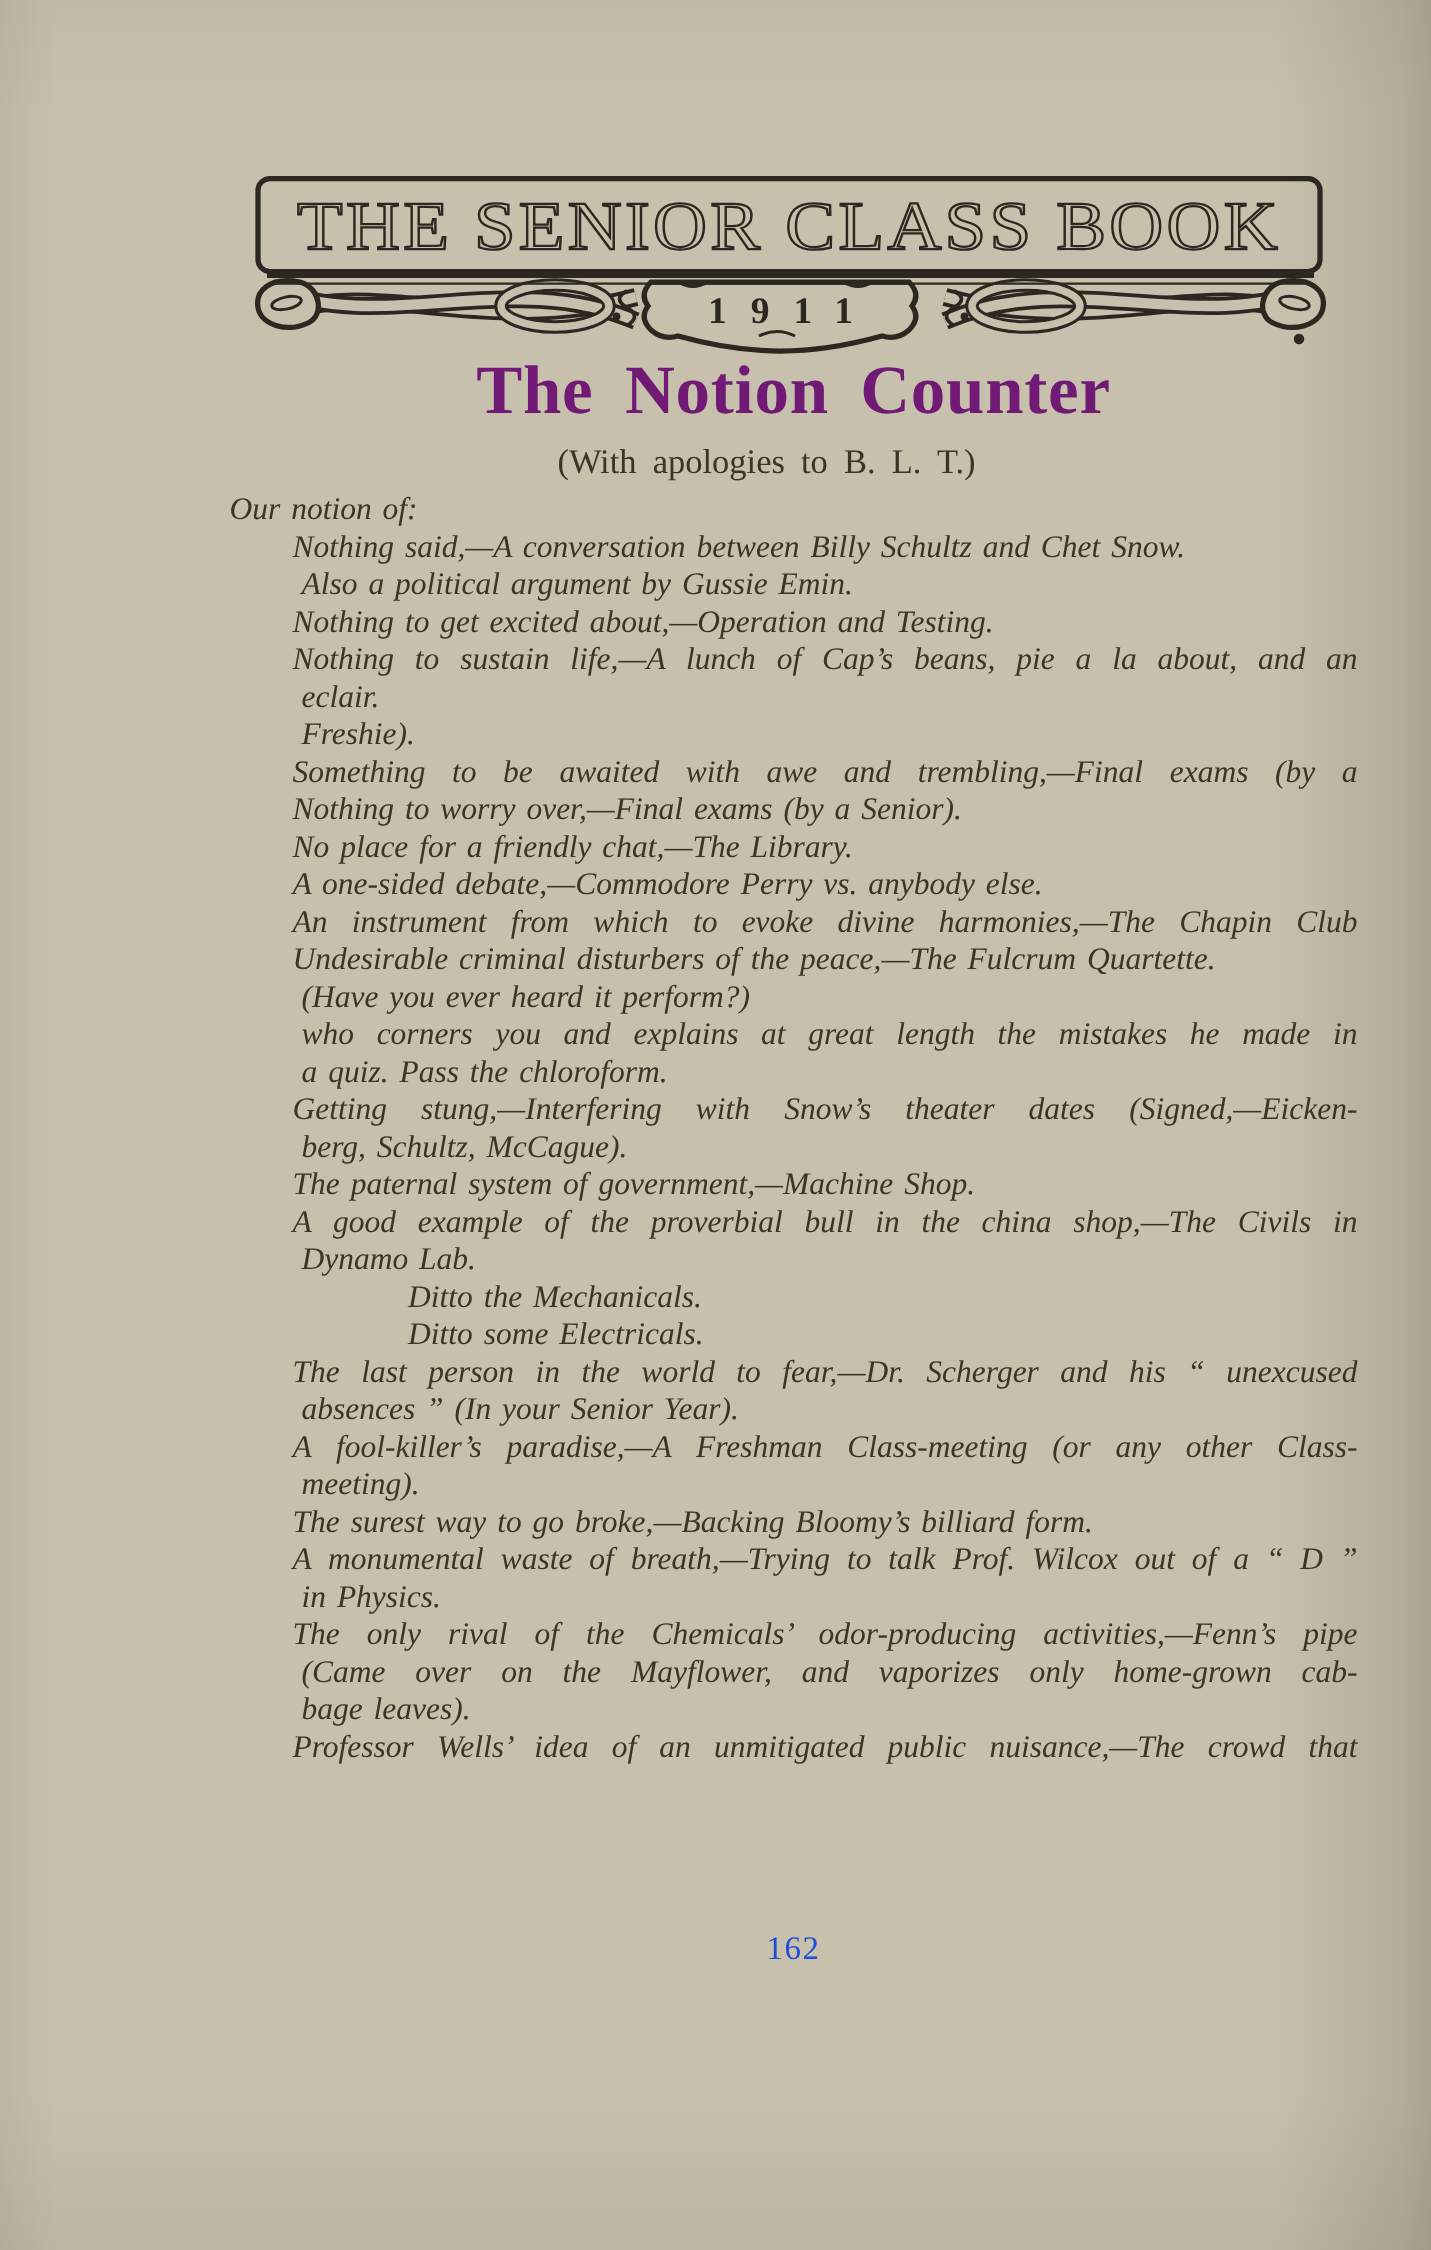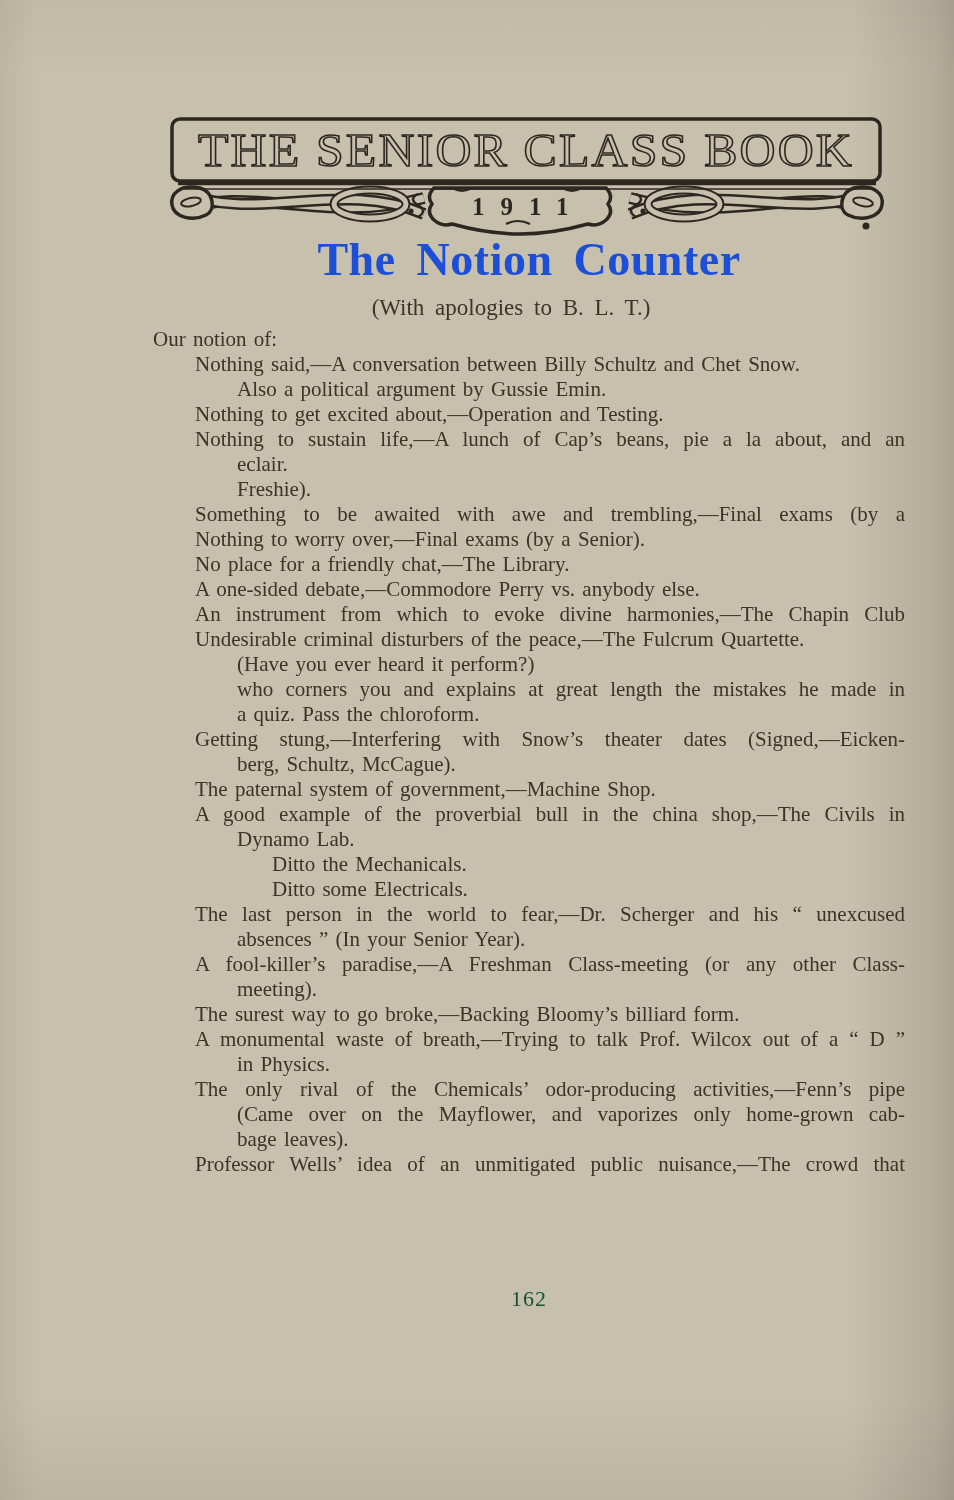--- a/index.html
+++ b/index.html
@@ -8,40 +8,40 @@
     font-family:"Liberation Serif","DejaVu Serif",serif;
     background:
       linear-gradient(90deg, rgba(60,50,30,.07), rgba(0,0,0,0) 4%, rgba(0,0,0,0) 89%, rgba(40,32,16,.12) 98%, rgba(40,32,16,.18)),
       linear-gradient(180deg, rgba(0,0,0,.03), rgba(0,0,0,0) 5%, rgba(0,0,0,0) 93%, rgba(0,0,0,.06)),
       #c7c0ac;
     color:#3a3429;
   }
   .banner-svg{position:absolute;left:166px;top:114px;width:722px;height:130px;}
   .page-title{
     position:absolute;left:153px;top:234px;width:752px;
-    text-align:center;font-size:46px;font-weight:bold;color:#1d4ed8;
+    text-align:center;font-size:46px;font-weight:bold;color:#701a75;
     letter-spacing:.5px;word-spacing:9px;line-height:52px;margin:0;
   }
   .page-subtitle{
     position:absolute;left:135px;top:294px;width:752px;
     text-align:center;font-size:23px;color:#3a3429;word-spacing:5px;line-height:28px;
   }
   .body-text{
     position:absolute;left:153px;top:327px;width:752px;
     font-size:21px;line-height:25px;word-spacing:2px;color:#3a3429;
   }
-  .line{height:25px;white-space:nowrap;}
+  .line{height:25px;white-space:nowrap;font-style:italic;}
   .line.j{white-space:normal;text-align:justify;text-align-last:justify;}
   .i0{margin-left:0;}
   .i1{margin-left:42px;}
-  .i2{margin-left:84px;}
+  .i2{margin-left:48px;}
   .i3{margin-left:119px;}
   .page-number{
     position:absolute;left:153px;top:1286px;width:752px;
-    text-align:center;font-size:22px;color:#14532d;letter-spacing:1px;
+    text-align:center;font-size:22px;color:#1d4ed8;letter-spacing:1px;
   }
 </style>
 </head>
 <body>
 
 <svg class="banner-svg" viewBox="0 0 722 130">
   <g stroke="#2c2720" fill="none">
 
     <g>
       <path d="M14,98 C80,68 155,112 258,84" stroke-width="12"></path>

